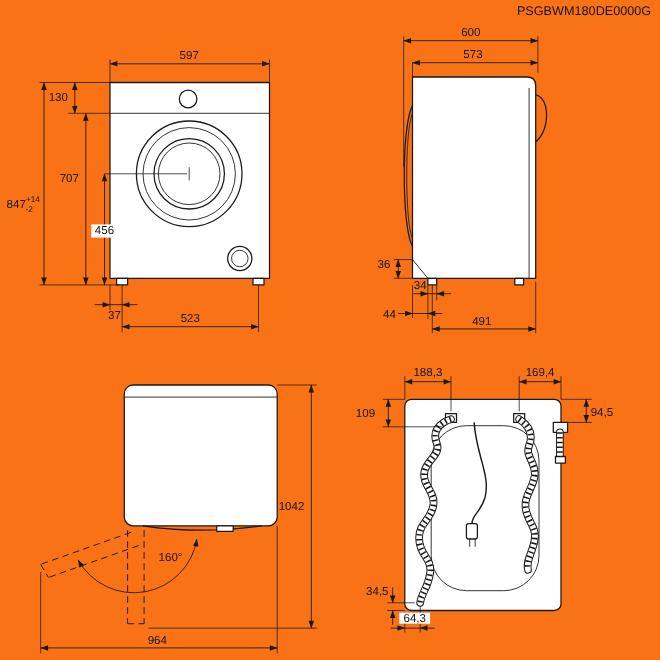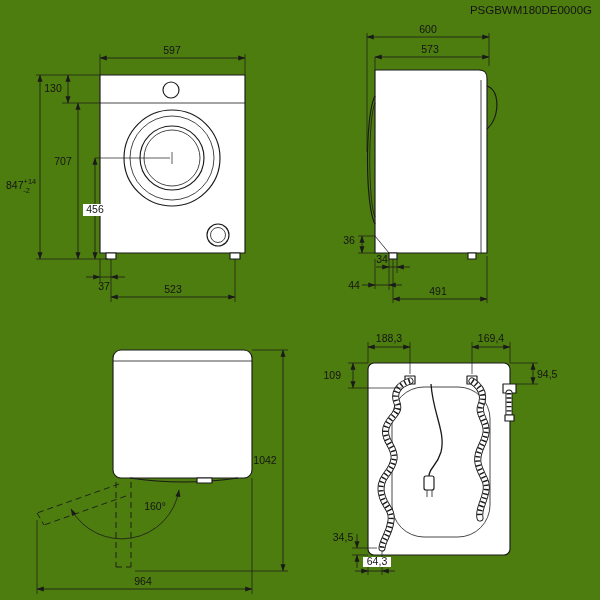--- a/index.html
+++ b/index.html
@@ -1,17 +1,17 @@
 <!DOCTYPE html>
 <html><head>
 <meta charset="utf-8">
 <style>
   html,body{margin:0;padding:0;background:#ffffff;}
   body{width:600px;height:600px;overflow:hidden;font-family:"Liberation Sans",sans-serif;}
-  .canvas{position:relative;width:600px;height:600px;background:#4d7c0f;}
+  .canvas{position:relative;width:600px;height:600px;background:#f97316;}
   svg text{font-family:"Liberation Sans",sans-serif;font-size:10.5px;fill:#141414;}
   .lab{text-anchor:middle;}
   .labL{text-anchor:start;}
   .labR{text-anchor:end;}
   .tol{font-size:7.5px;}
   .title-text{font-size:11.5px;}
   .ol{fill:none;stroke:#1a1a1a;stroke-width:1.15;stroke-linejoin:round;}
   .olw{fill:#ffffff;stroke:#1a1a1a;stroke-width:1.15;stroke-linejoin:round;}
   .thin{fill:none;stroke:#1a1a1a;stroke-width:0.8;}
   .dim{fill:none;stroke:#1a1a1a;stroke-width:0.8;}

